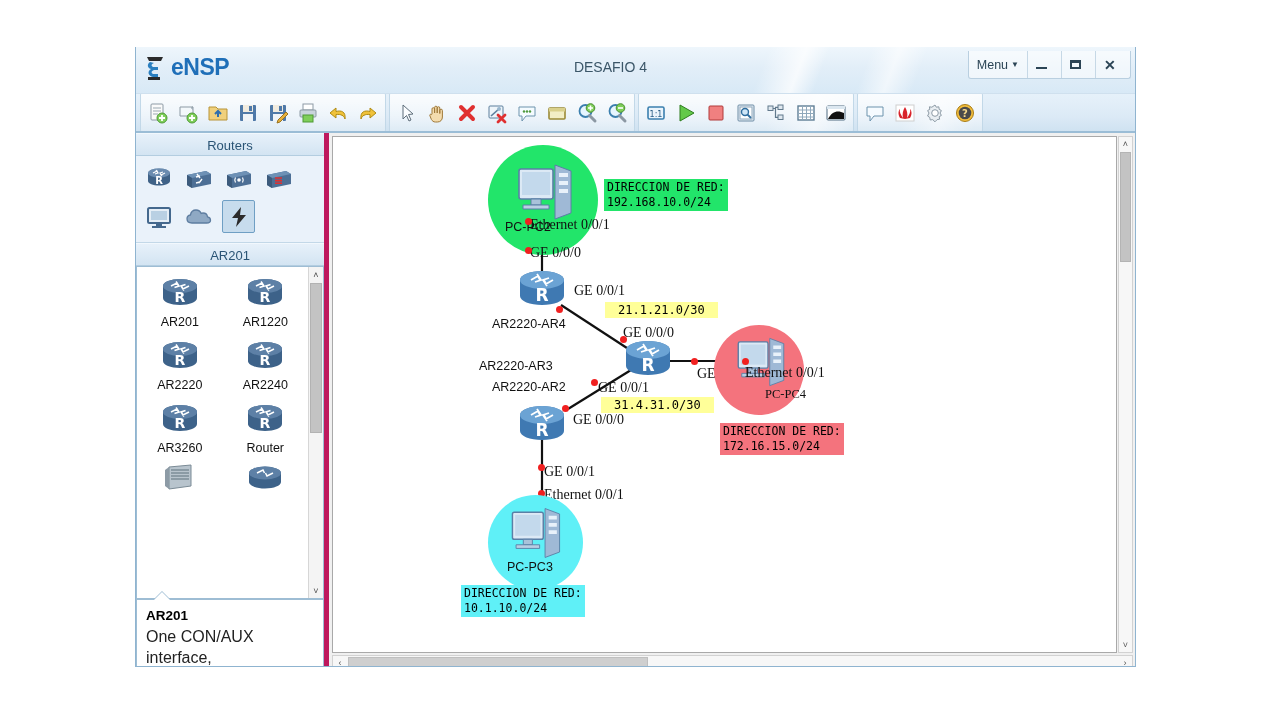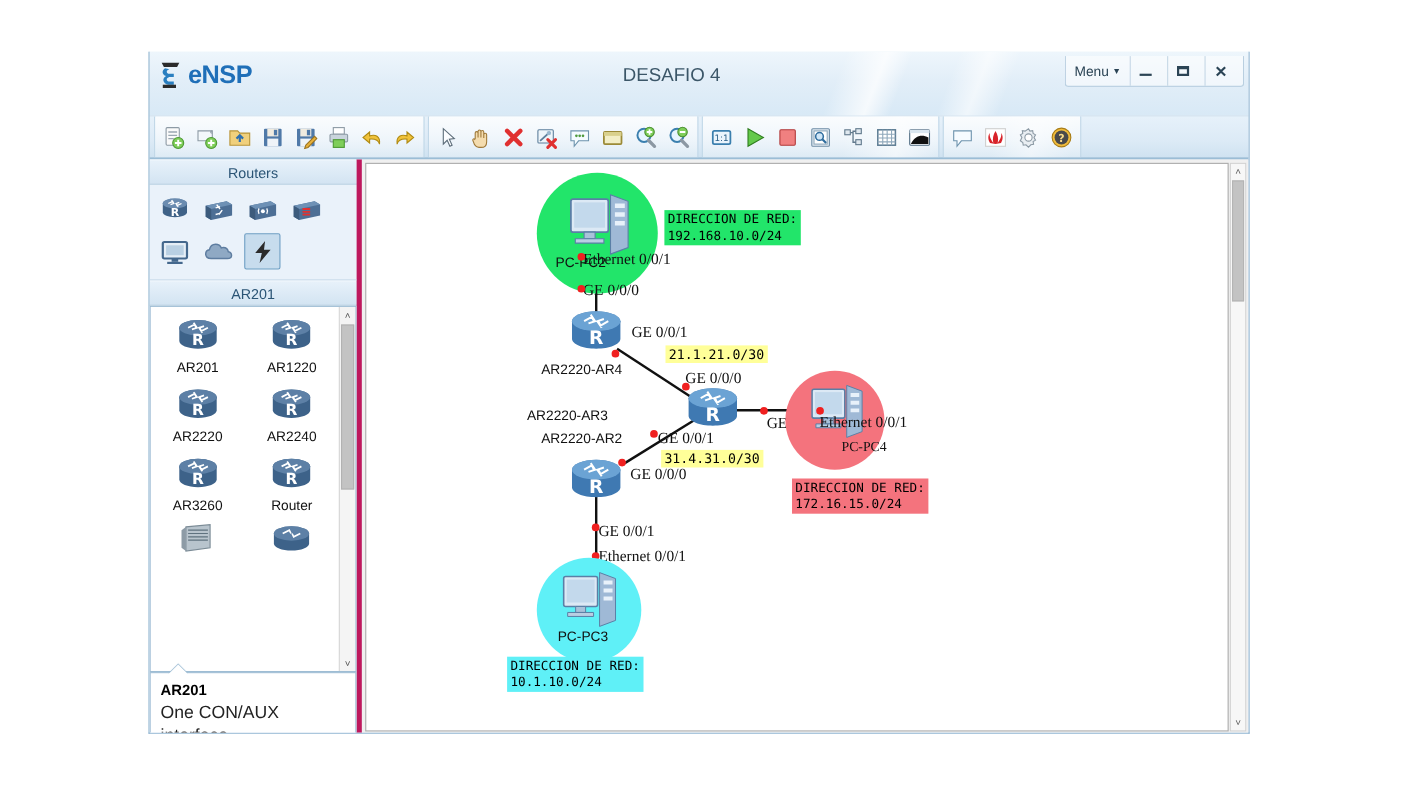--- a/index.html
+++ b/index.html
@@ -18,21 +18,21 @@
     width: 1001px; height: 620px;
     background: #e9f1f8;
     border: 1px solid #8fb4d0;
     border-top: none;
     overflow: hidden;
   }
 
   
   #titlebar {
     position: relative;
-    height: 59px;
+    height: 47px;
     background: linear-gradient(180deg,#eef6fc 0%, #e2eef8 45%, #d8e9f6 100%);
     border-bottom: 1px solid #cfe0ee;
     overflow: hidden;
   }
   #titlebar .sheen {
     position: absolute; top: -30px; right: 120px;
     width: 420px; height: 120px;
     background: linear-gradient(105deg, rgba(255,255,255,0) 40%, rgba(255,255,255,.75) 48%, rgba(255,255,255,0) 53%,
                                 rgba(255,255,255,0) 62%, rgba(255,255,255,.6) 68%, rgba(255,255,255,0) 74%);
     transform: rotate(6deg);
@@ -44,21 +44,21 @@
   }
   #brand .logo-mark {
     position: relative; width: 22px; height: 27px;
   }
   #brand .logo-text {
     font-size: 23px; font-weight: bold; color: #1f6fb8;
     letter-spacing: -0.5px;
   }
   #win-title {
     position: absolute; left: 0; right: 0; top: 12px;
-    text-align: center; font-size: 17px; color: #3b5668;
+    text-align: center; font-size: 14px; color: #3b5668;
     padding-right: 280px; padding-left: 230px;
   }
   #win-buttons {
     position: absolute; right: 4px; top: 4px;
     display: flex; align-items: stretch; height: 28px;
     background: rgba(255,255,255,.55);
     border: 1px solid #b9cfe0; border-top: none;
     border-radius: 0 0 3px 3px;
   }
   #win-buttons .wb {
@@ -247,21 +247,21 @@
     line-height: 1.32;
     padding: 1px 3px;
     white-space: pre;
   }
   .subnet-tag {
     position: absolute;
     font-family: "DejaVu Sans Mono", monospace;
     font-size: 12px;
     color: #000;
     background: #ffff99;
-    padding: 1px 3px;
+    padding: 1px 13px;
     white-space: nowrap;
   }
   .dot {
     position: absolute;
     width: 7px; height: 7px; border-radius: 50%;
     background: #f02020;
   }
   #links { position: absolute; left:0; top:0; width:100%; height:100%; }
 </style>
 </head>

